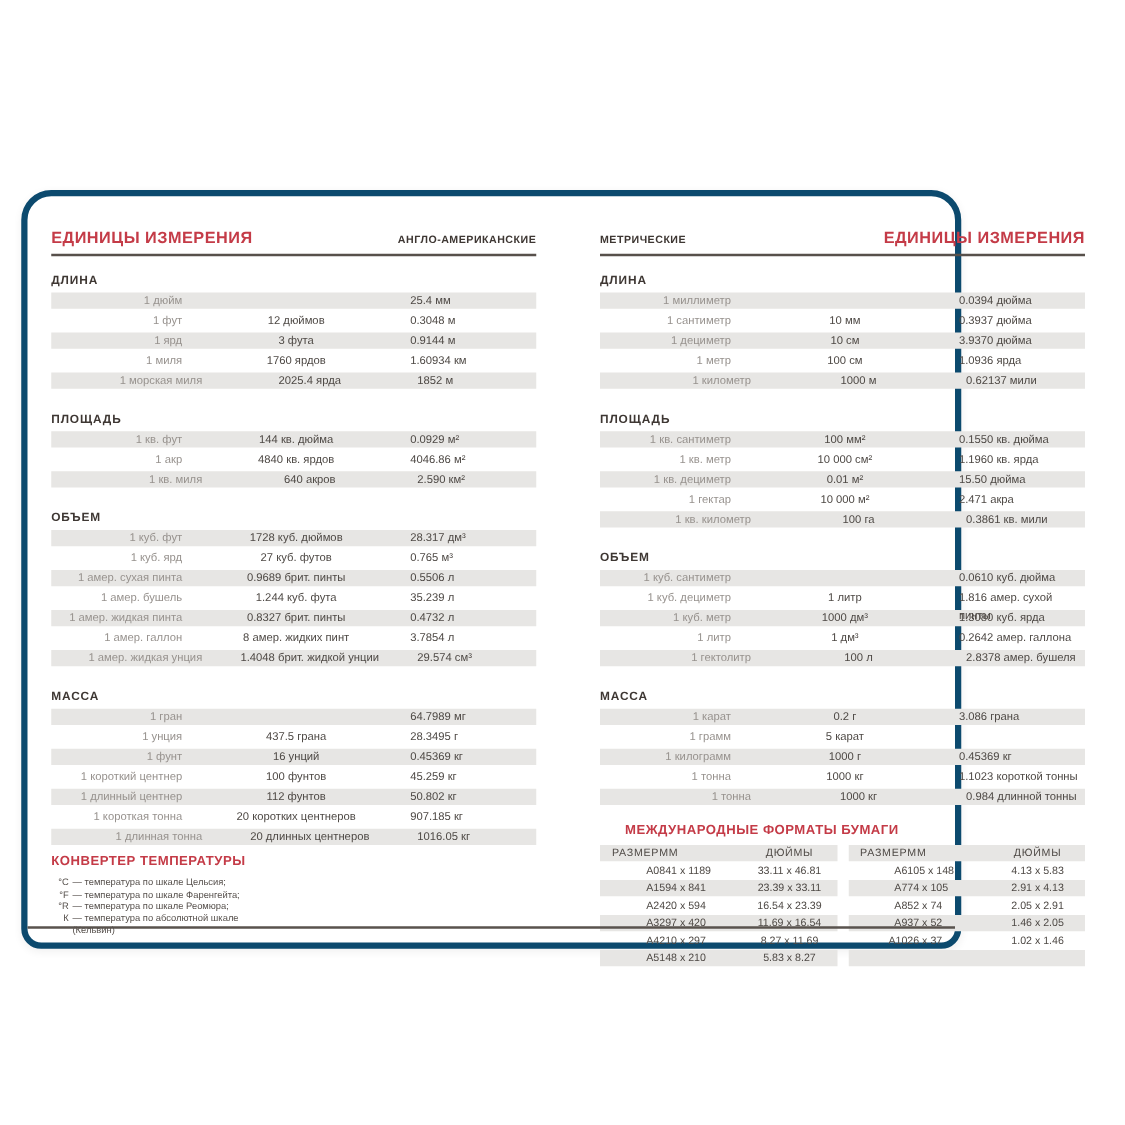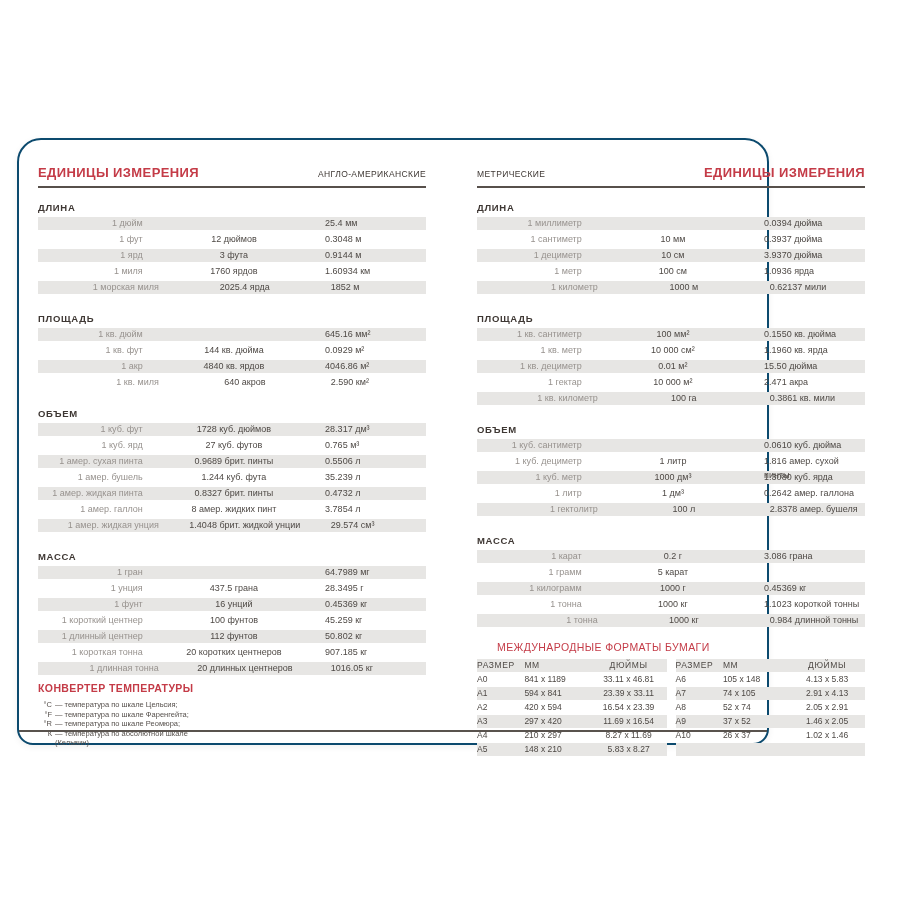--- a/index.html
+++ b/index.html
@@ -2,23 +2,23 @@
 <html><head>
 <meta charset="utf-8">
 <style>
   html,body{margin:0;padding:0;}
   body{
     width:900px;height:900px;background:#ffffff;position:relative;
     font-family:"Liberation Sans", sans-serif;
     -webkit-font-smoothing:antialiased;
   }
   .book{
-    position:absolute;left:17px;top:138px;width:752px;height:607px;
+    position:absolute;left:17px;top:152px;width:752px;height:607px;
     background:#ffffff;
-    border:2px solid #0c4a6e;
+    border:5px solid #0c4a6e;
     border-radius:24px 24px 16px 16px;
     box-shadow:0 2px 7px rgba(0,0,0,.06);
     box-sizing:border-box;
   }
   .bottom-line{
     position:absolute;left:0;right:0;bottom:11px;height:2px;background:#59534e;
   }
   .content{
     position:absolute;left:0;top:0;right:0;bottom:13px;
     display:flex;
@@ -29,21 +29,21 @@
   .page{width:388px;flex:0 0 388px;}
   .page-header{
     display:flex;justify-content:space-between;align-items:flex-end;
     padding:4px 0 6px 0;
     border-bottom:2px solid #57504b;
   }
   .page-title{
     font-size:13px;font-weight:bold;color:#c43b47;letter-spacing:.4px;
   }
   .page-subtitle{
-    font-size:8.5px;font-weight:normal;color:#3e3733;letter-spacing:.4px;
+    font-size:8.5px;font-weight:bold;color:#3e3733;letter-spacing:.4px;
     padding-bottom:1px;
     margin-top:20px;
   }
   .section{margin-top:20px;}
   .sections .section:first-child{margin-top:15px;}
   .section-title{
     font-size:9.5px;font-weight:bold;color:#3e3733;letter-spacing:.7px;
     line-height:10px;margin-bottom:4px;
   }
   .row{
@@ -64,33 +64,33 @@
   .temp-formula{
     width:54%;font-size:10.5px;font-weight:bold;color:#48423d;letter-spacing:.2px;
   }
   .temp-notes{width:46%;font-size:7.5px;color:#56504c;line-height:9.5px;}
   .note{display:flex;}
   .note .sym{width:14px;text-align:right;margin-right:3px;flex:0 0 14px;}
   .note .ntext{flex:1;}
 
   .formats{margin-top:15px;}
   .formats-title{
-    font-size:10.5px;font-weight:normal;color:#c43b47;letter-spacing:.4px;line-height:11px;
+    font-size:10.5px;font-weight:bold;color:#c43b47;letter-spacing:.4px;line-height:11px;
     margin-bottom:6px;
     padding-left:20px;
   }
   .ptables{display:flex;gap:9px;}
   .ptable{flex:1;}
   .prow{
     display:flex;height:13px;line-height:13.5px;margin-bottom:1px;
     font-size:8.5px;color:#4e4945;
   }
   .ptable .prow:nth-child(odd){background:#e7e6e4;}
   .prow.phead{letter-spacing:.6px;color:#4e4945;}
-  .pc1{width:25%;text-align:left;}
+  .pc1{width:25%;text-align:right;}
   .pc2{width:35%;text-align:left;}
   .pc3{width:40%;text-align:center;}
 </style>
 </head>
 <body>
 
 <div class="book">
   <div class="content">
 
     <div class="page">
@@ -126,25 +126,20 @@
               <div class="row">
                 <div class="c1">1 морская миля</div>
                 <div class="c2">2025.4 ярда</div>
                 <div class="c3">1852 м</div>
               </div>
             </div>
           </div>
           <div class="section">
             <div class="section-title">ПЛОЩАДЬ</div>
             <div class="rows">
-              <div class="row">
-                <div class="c1">1 кв. дюйм</div>
-                <div class="c2"></div>
-                <div class="c3">645.16 мм²</div>
-              </div>
               <div class="row">
                 <div class="c1">1 кв. фут</div>
                 <div class="c2">144 кв. дюйма</div>
                 <div class="c3">0.0929 м²</div>
               </div>
               <div class="row">
                 <div class="c1">1 акр</div>
                 <div class="c2">4840 кв. ярдов</div>
                 <div class="c3">4046.86 м²</div>
               </div>

